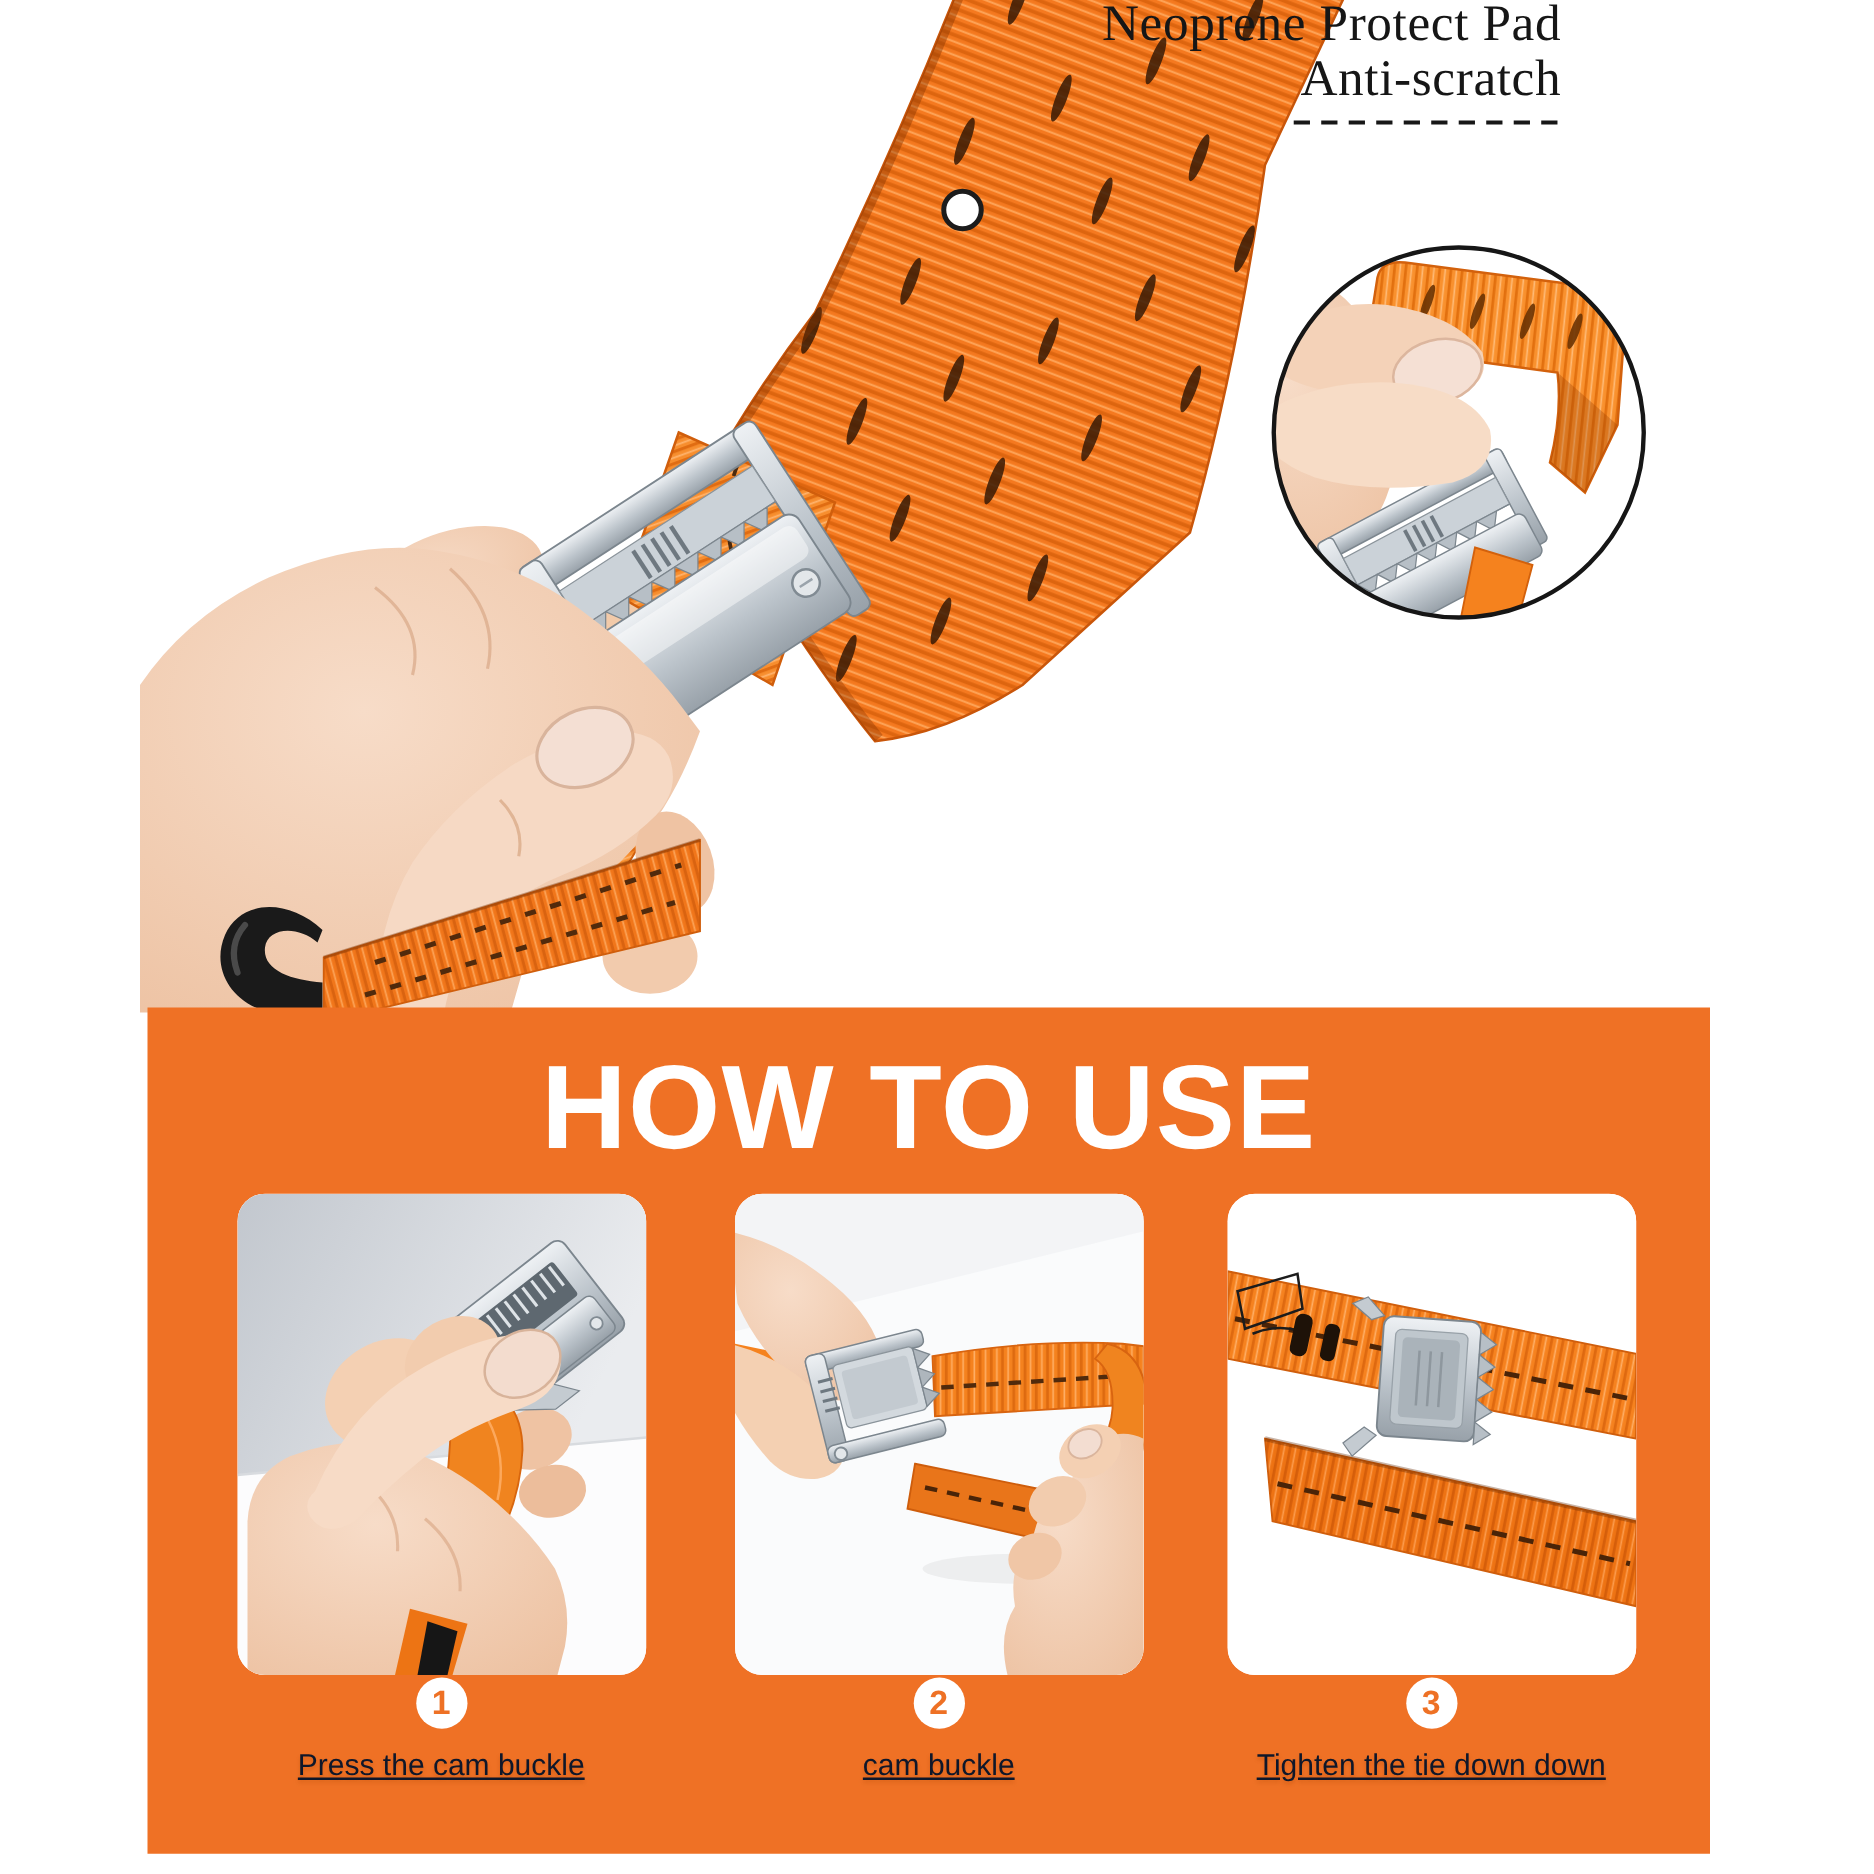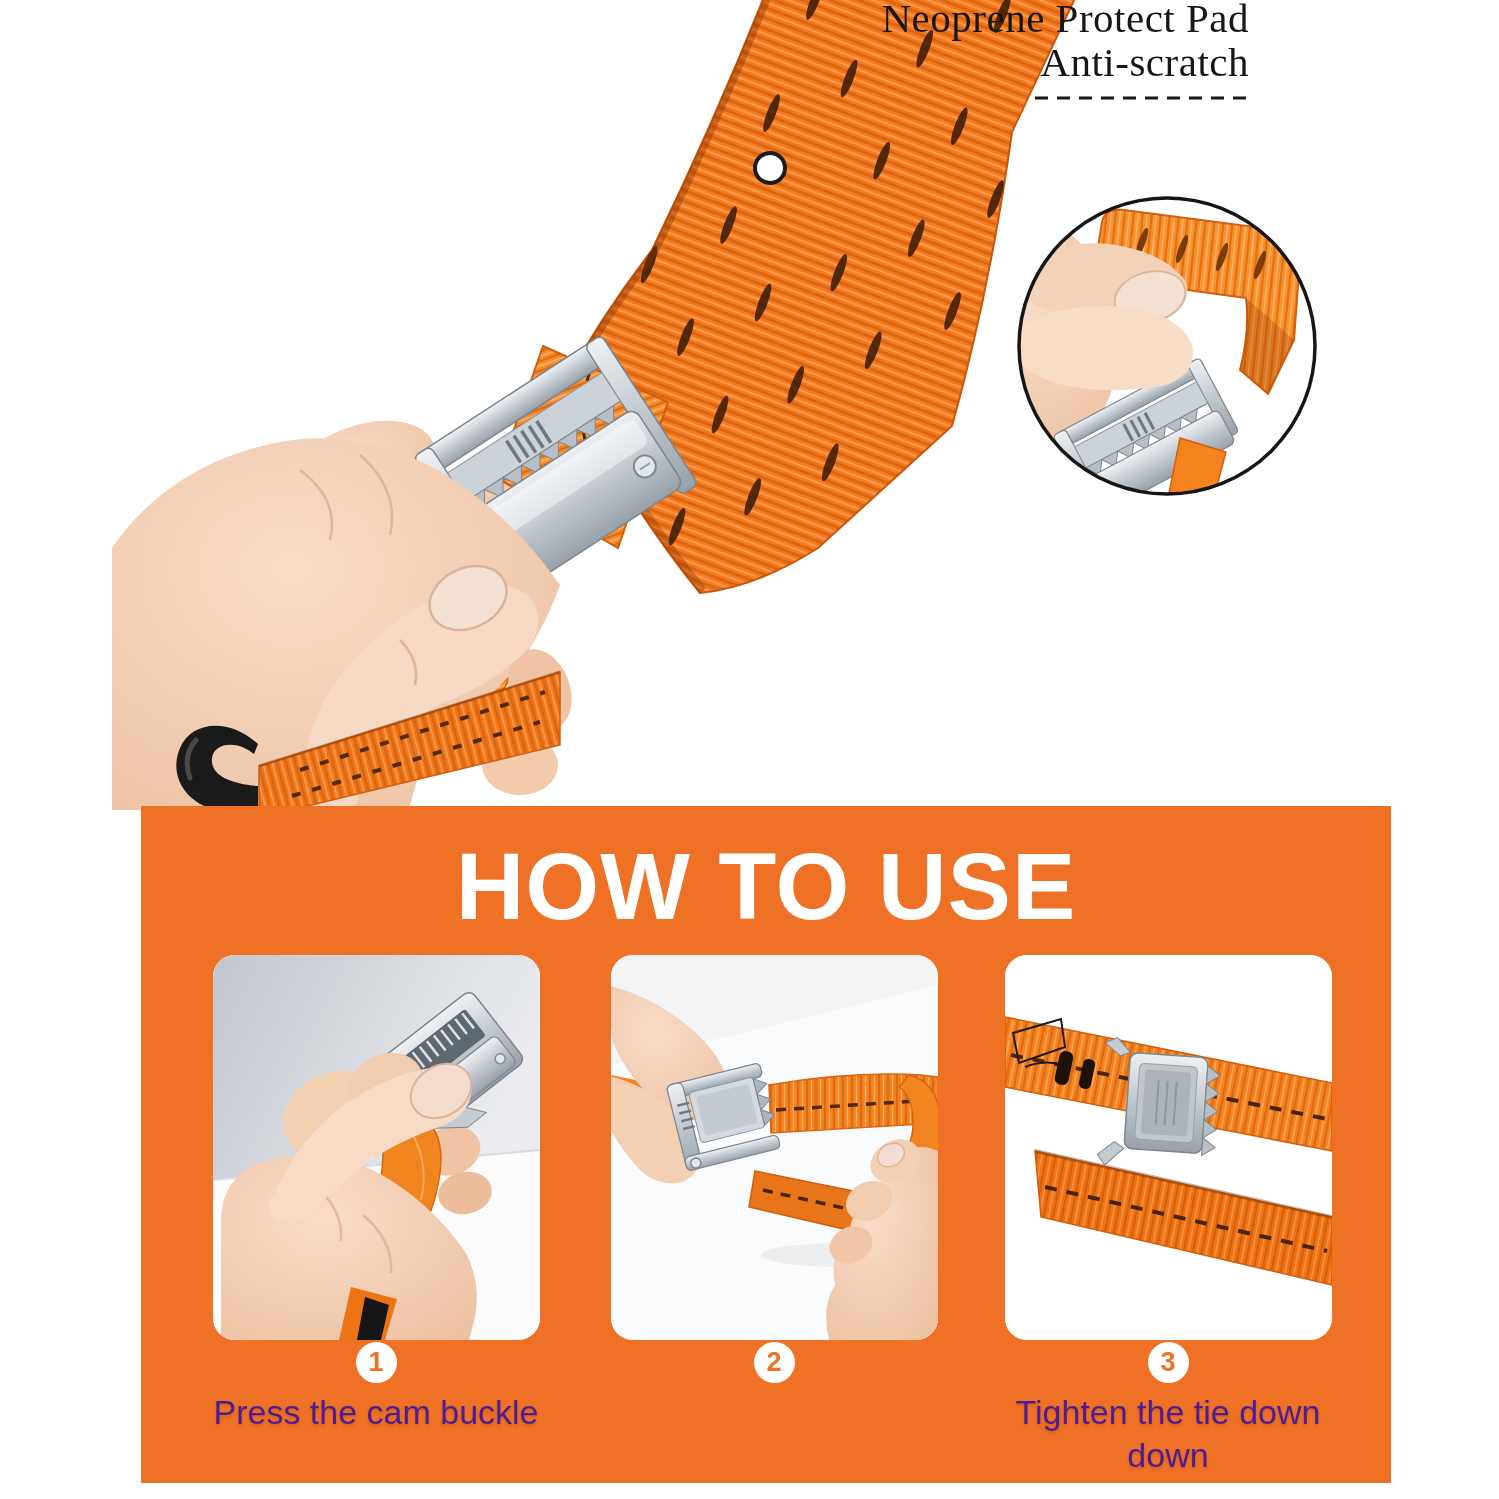--- a/index.html
+++ b/index.html
@@ -2,32 +2,32 @@
 <html><head>
 <meta charset="utf-8">
 <style>
   html,body{margin:0;padding:0;background:#fff;}
   .page{position:relative;width:1490px;height:1499px;background:#fff;overflow:hidden;
         font-family:"Liberation Sans",sans-serif;}
   .photo{position:absolute;left:0;top:0;}
   .annotation{position:absolute;top:-4px;right:241px;text-align:right;
               font-family:"Liberation Serif",serif;color:#161616;
               font-size:41px;line-height:44px;letter-spacing:0.5px;}
-  .panel{position:absolute;left:141px;top:806px;width:1250px;height:677px;background:#EF7125;}
+  .panel{position:absolute;left:118px;top:806px;width:1250px;height:677px;background:#EF7125;}
   .howto-title{position:absolute;top:30px;left:0;width:100%;text-align:center;
                color:#fff;font-size:95px;font-weight:700;letter-spacing:1px;line-height:100px;}
   .card{position:absolute;top:149px;width:327px;height:385px;border-radius:22px;
         overflow:hidden;background:#fff;}
   .card.c1{left:72px;} .card.c2{left:470px;} .card.c3{left:864px;}
   .step-label{position:absolute;top:536px;width:380px;text-align:center;}
   .step-label.s1{left:45px;} .step-label.s2{left:443px;} .step-label.s3{left:837px;}
   .num-circle{width:41px;height:41px;border-radius:50%;background:#fff;margin:0 auto 8px auto;
               color:#EE7125;font-size:27px;font-weight:700;line-height:41px;text-align:center;}
-  .caption{color:#4c1d95;font-size:34px;line-height:43px;font-weight:400;
-           text-shadow:0 2px 3px rgba(170,70,0,0.35);}
+  .caption{color:#0f172a;font-size:24px;line-height:43px;font-weight:400;
+           text-shadow:0 2px 3px rgba(170,70,0,0.35);text-decoration:underline;}
 </style>
 </head>
 <body>
 
 <div class="page">
 
   <svg class="photo" width="1499" height="810" viewBox="0 0 1499 810">
     <defs>
       <linearGradient id="mM" x1="0" y1="0" x2="0" y2="1">
         <stop offset="0" stop-color="#EEF1F4"></stop>
@@ -373,20 +373,21 @@
       <div class="caption">
         <div>Press the cam buckle</div>
         <div></div>
       </div>
     </div>
     <div class="step-label s2">
       <div class="num-circle">
         <span>2</span>
       </div>
       <div class="caption">
+        <div>cam buckle</div>
       </div>
     </div>
     <div class="step-label s3">
       <div class="num-circle">
         <span>3</span>
       </div>
       <div class="caption">
         <div>Tighten the tie down down</div>
         <div></div>
       </div>

